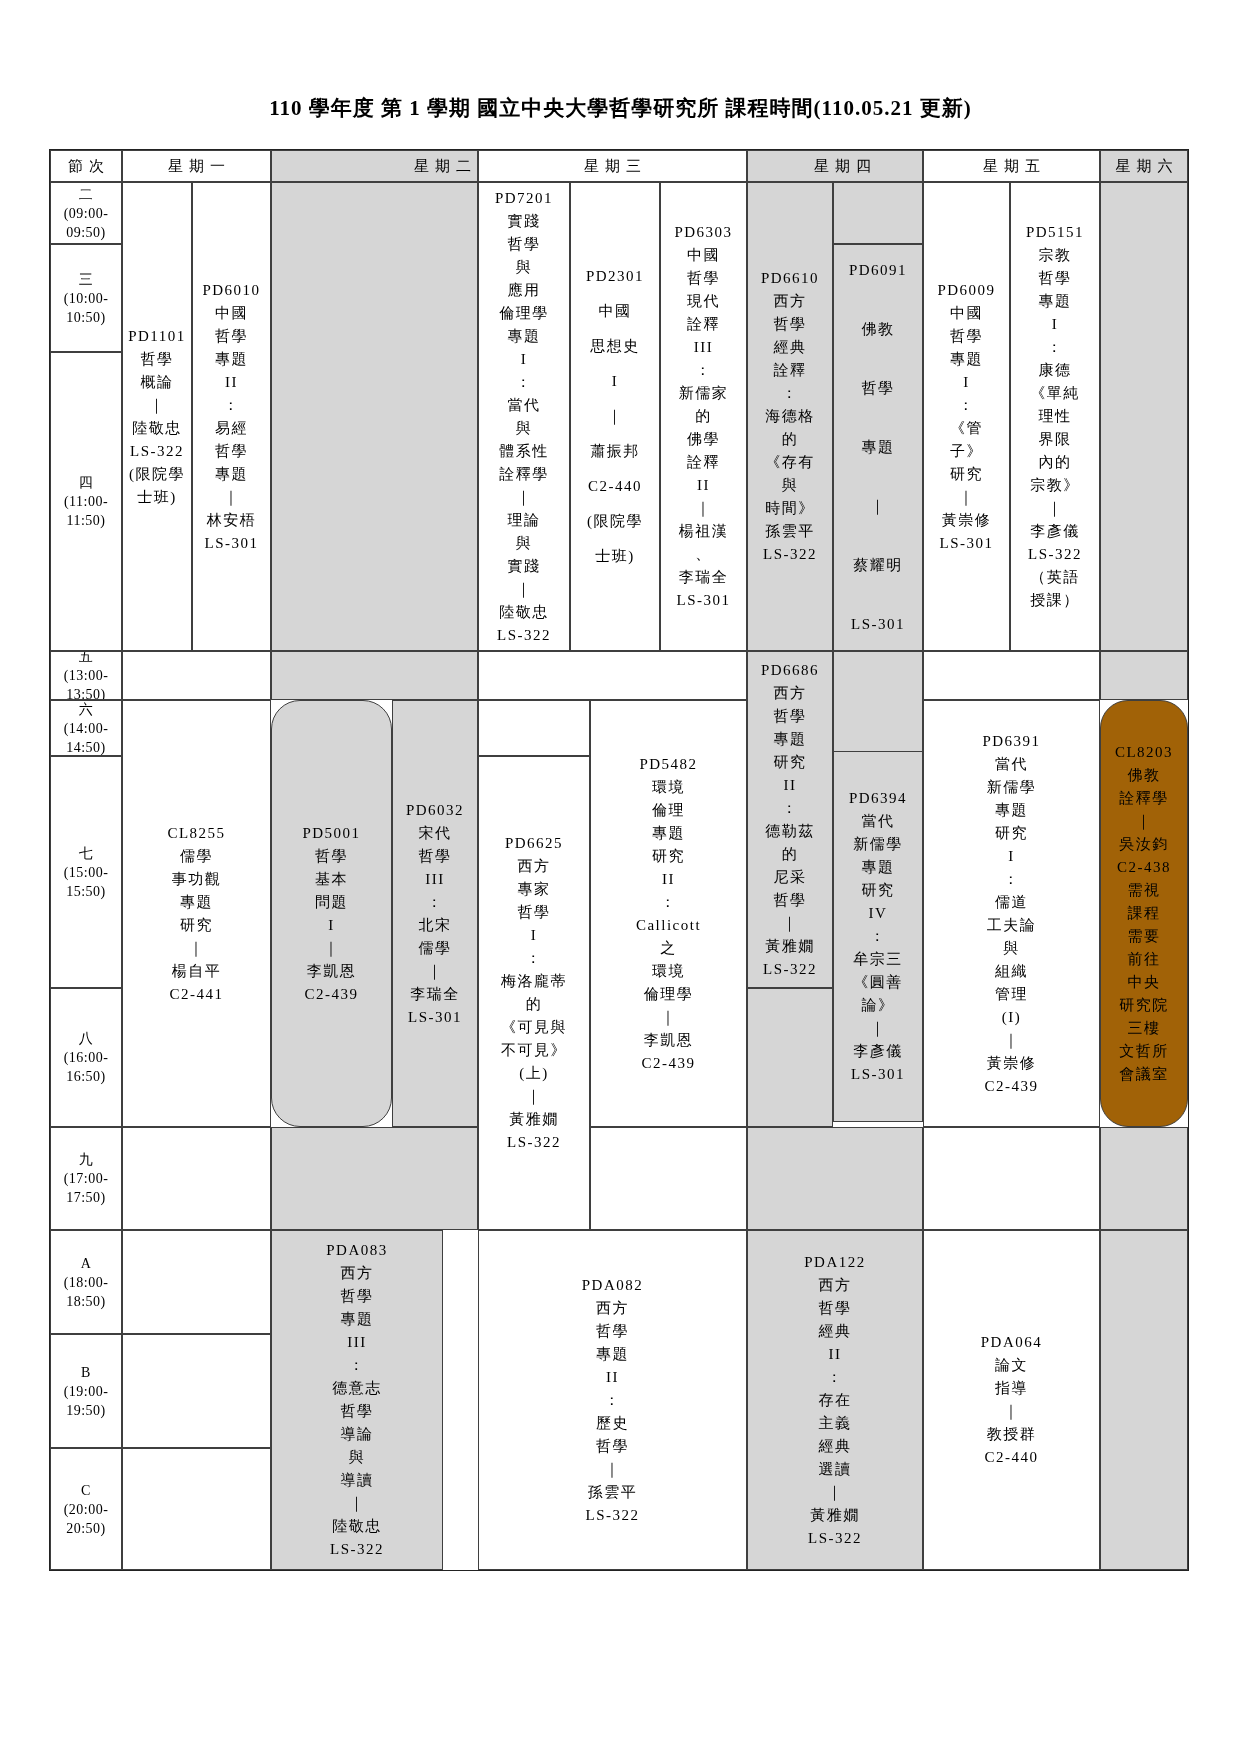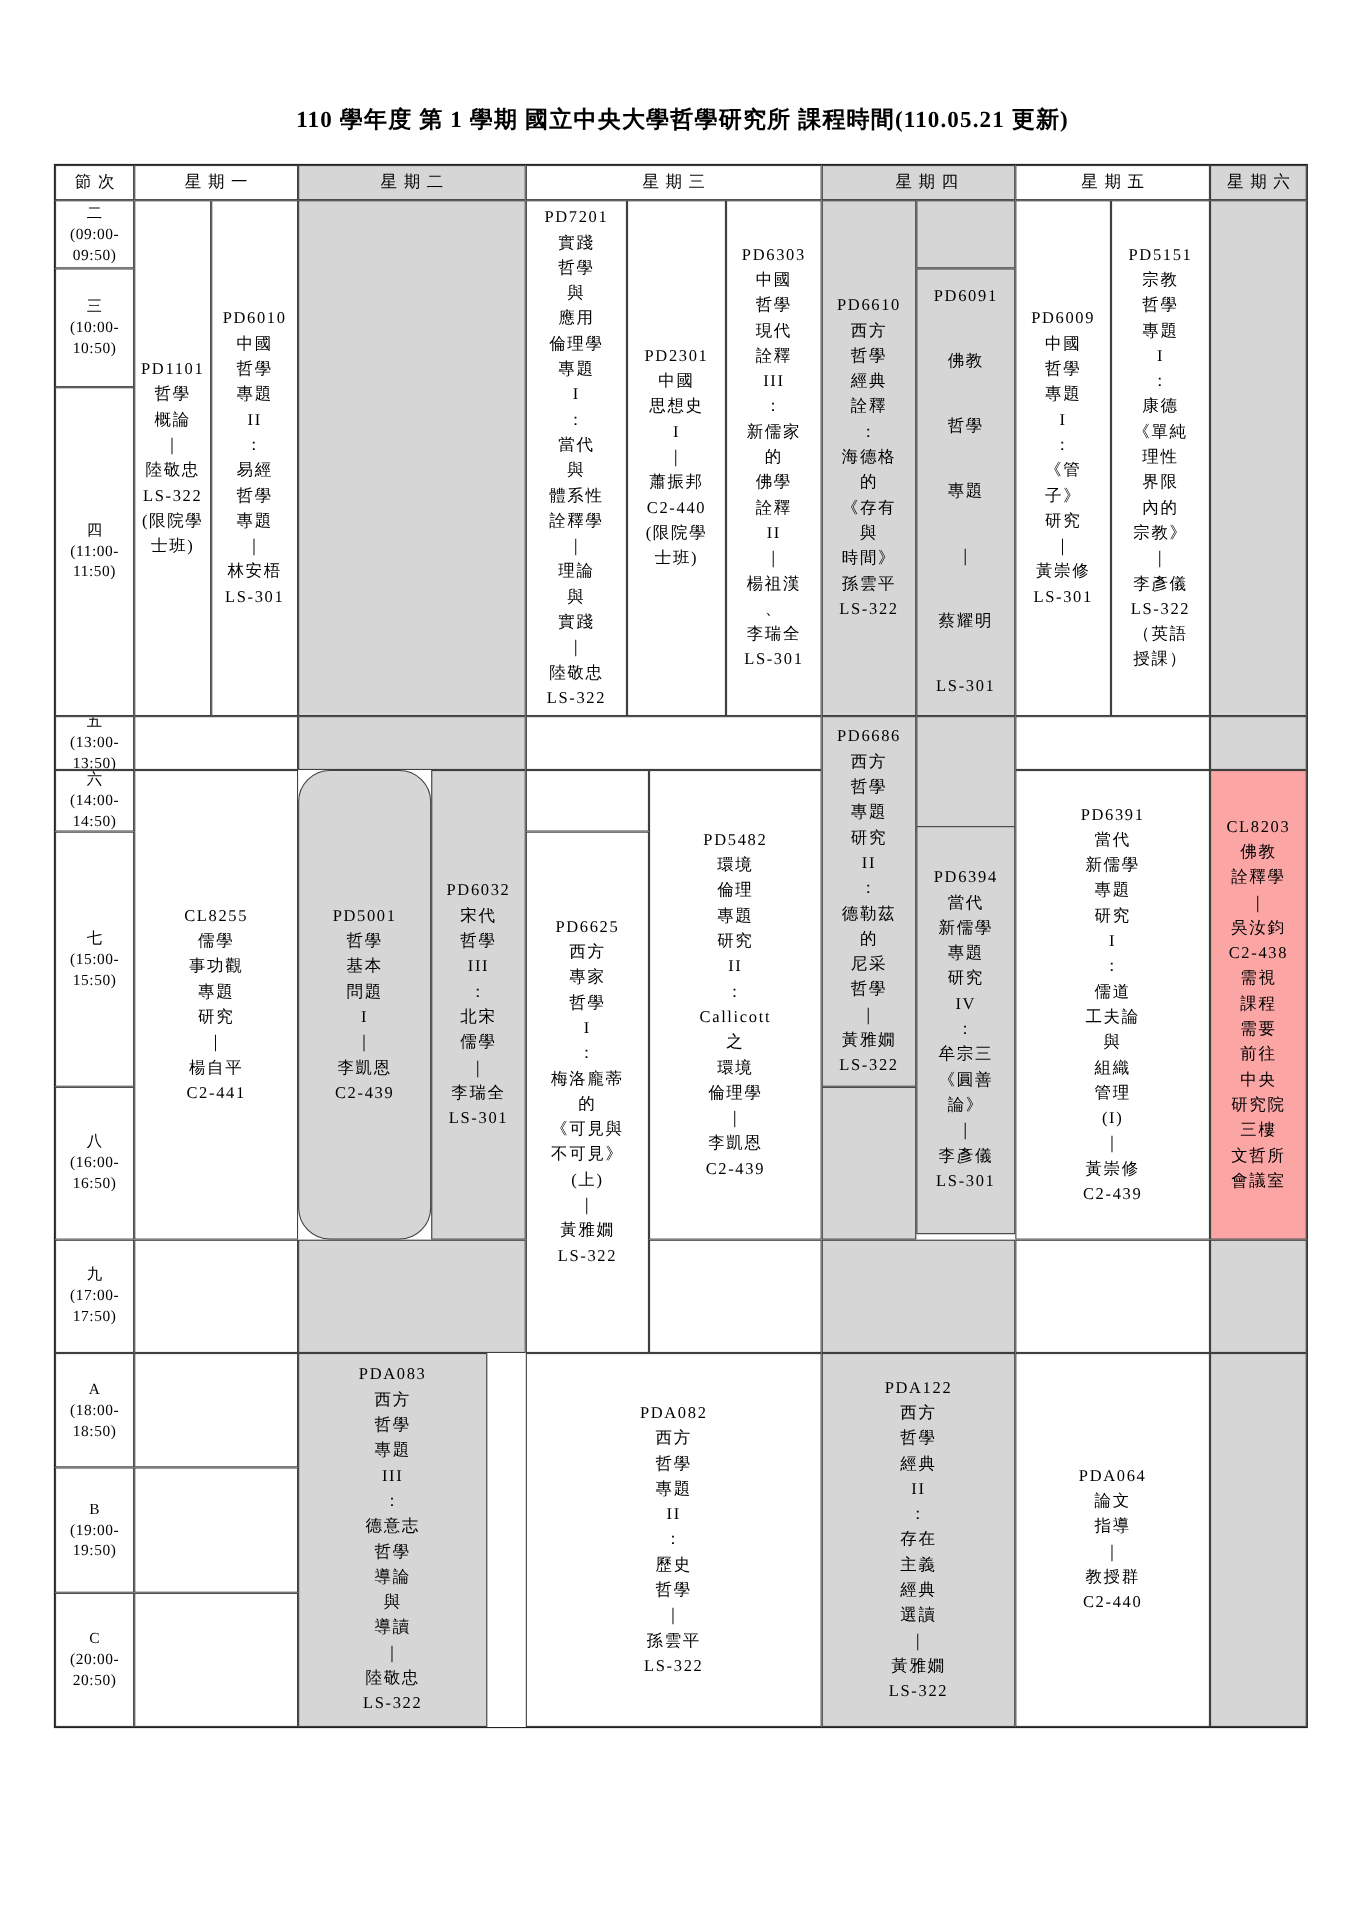--- a/index.html
+++ b/index.html
@@ -22,21 +22,21 @@
 
 <div id="page">
   <div id="doc-title">110 學年度 第 1 學期 國立中央大學哲學研究所 課程時間(110.05.21 更新)</div>
   <div id="grid">
       <div class="cell period-header" style="left: 50px; top: 150px; width: 72px; height: 32px;">
         <span class="ln">節次</span>
       </div>
       <div class="cell day-header" style="left: 122px; top: 150px; width: 149px; height: 32px;">
         <span class="ln">星期一</span>
       </div>
-      <div class="cell day-header shaded" style="left: 271px; top: 150px; width: 207px; height: 32px; background: rgb(214, 214, 214);">
+      <div class="cell day-header shaded" style="left: 271px; top: 150px; width: 207px; height: 32px; background: rgb(214, 214, 214); align-items: flex-end;">
         <span class="ln">星期二</span>
       </div>
       <div class="cell day-header" style="left: 478px; top: 150px; width: 269px; height: 32px;">
         <span class="ln">星期三</span>
       </div>
       <div class="cell day-header shaded" style="left: 747px; top: 150px; width: 176px; height: 32px; background: rgb(214, 214, 214); padding-left: 15px;">
         <span class="ln">星期四</span>
       </div>
       <div class="cell day-header" style="left: 923px; top: 150px; width: 177px; height: 32px;">
         <span class="ln">星期五</span>
@@ -194,21 +194,21 @@
         <span class="ln">體系性</span>
         <span class="ln">詮釋學</span>
         <span class="ln">｜</span>
         <span class="ln">理論</span>
         <span class="ln">與</span>
         <span class="ln">實踐</span>
         <span class="ln">｜</span>
         <span class="ln">陸敬忠</span>
         <span class="ln">LS-322</span>
       </div>
-      <div class="cell course" style="left: 570px; top: 182px; width: 90px; height: 469px;">
+      <div class="cell course" style="left: 570px; top: 182px; width: 90px; height: 469px; gap: 12px;">
         <span class="ln">PD2301</span>
         <span class="ln">中國</span>
         <span class="ln">思想史</span>
         <span class="ln">I</span>
         <span class="ln">｜</span>
         <span class="ln">蕭振邦</span>
         <span class="ln">C2-440</span>
         <span class="ln">(限院學</span>
         <span class="ln">士班)</span>
       </div>
@@ -409,21 +409,21 @@
       <div class="cell course" style="left: 923px; top: 1230px; width: 177px; height: 340px;">
         <span class="ln">PDA064</span>
         <span class="ln">論文</span>
         <span class="ln">指導</span>
         <span class="ln">｜</span>
         <span class="ln">教授群</span>
         <span class="ln">C2-440</span>
       </div>
       <div class="cell empty shaded" style="left: 1100px; top: 182px; width: 88px; height: 469px; background: rgb(214, 214, 214);"></div>
       <div class="cell empty shaded" style="left: 1100px; top: 651px; width: 88px; height: 49px; background: rgb(214, 214, 214);"></div>
-      <div class="cell course shaded" style="left: 1100px; top: 700px; width: 88px; height: 427px; background: #fca5a5;">
+      <div class="cell course shaded" style="left: 1100px; top: 700px; width: 88px; height: 427px; background: #a16207; border-radius: 28px;">
         <span class="ln">CL8203</span>
         <span class="ln">佛教</span>
         <span class="ln">詮釋學</span>
         <span class="ln">｜</span>
         <span class="ln">吳汝鈞</span>
         <span class="ln">C2-438</span>
         <span class="ln">需視</span>
         <span class="ln">課程</span>
         <span class="ln">需要</span>
         <span class="ln">前往</span>

